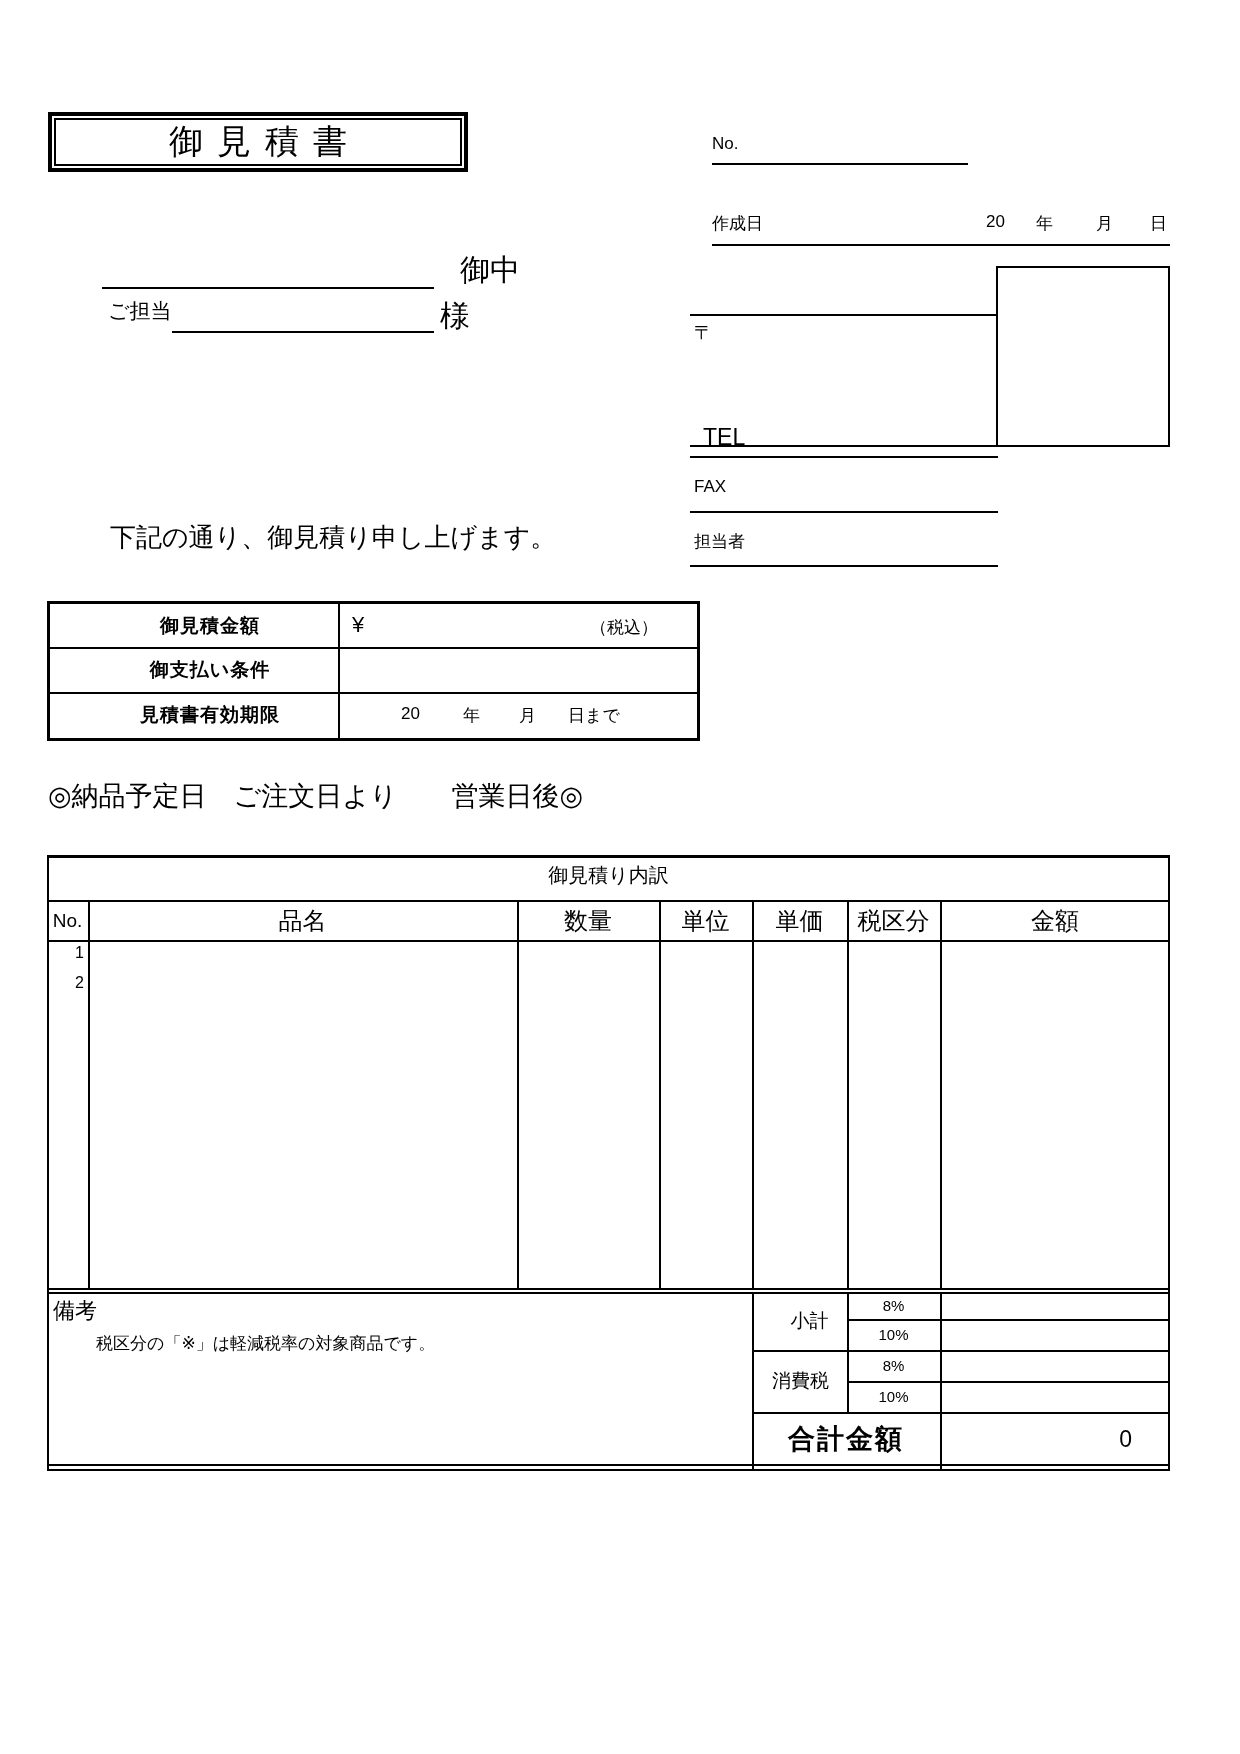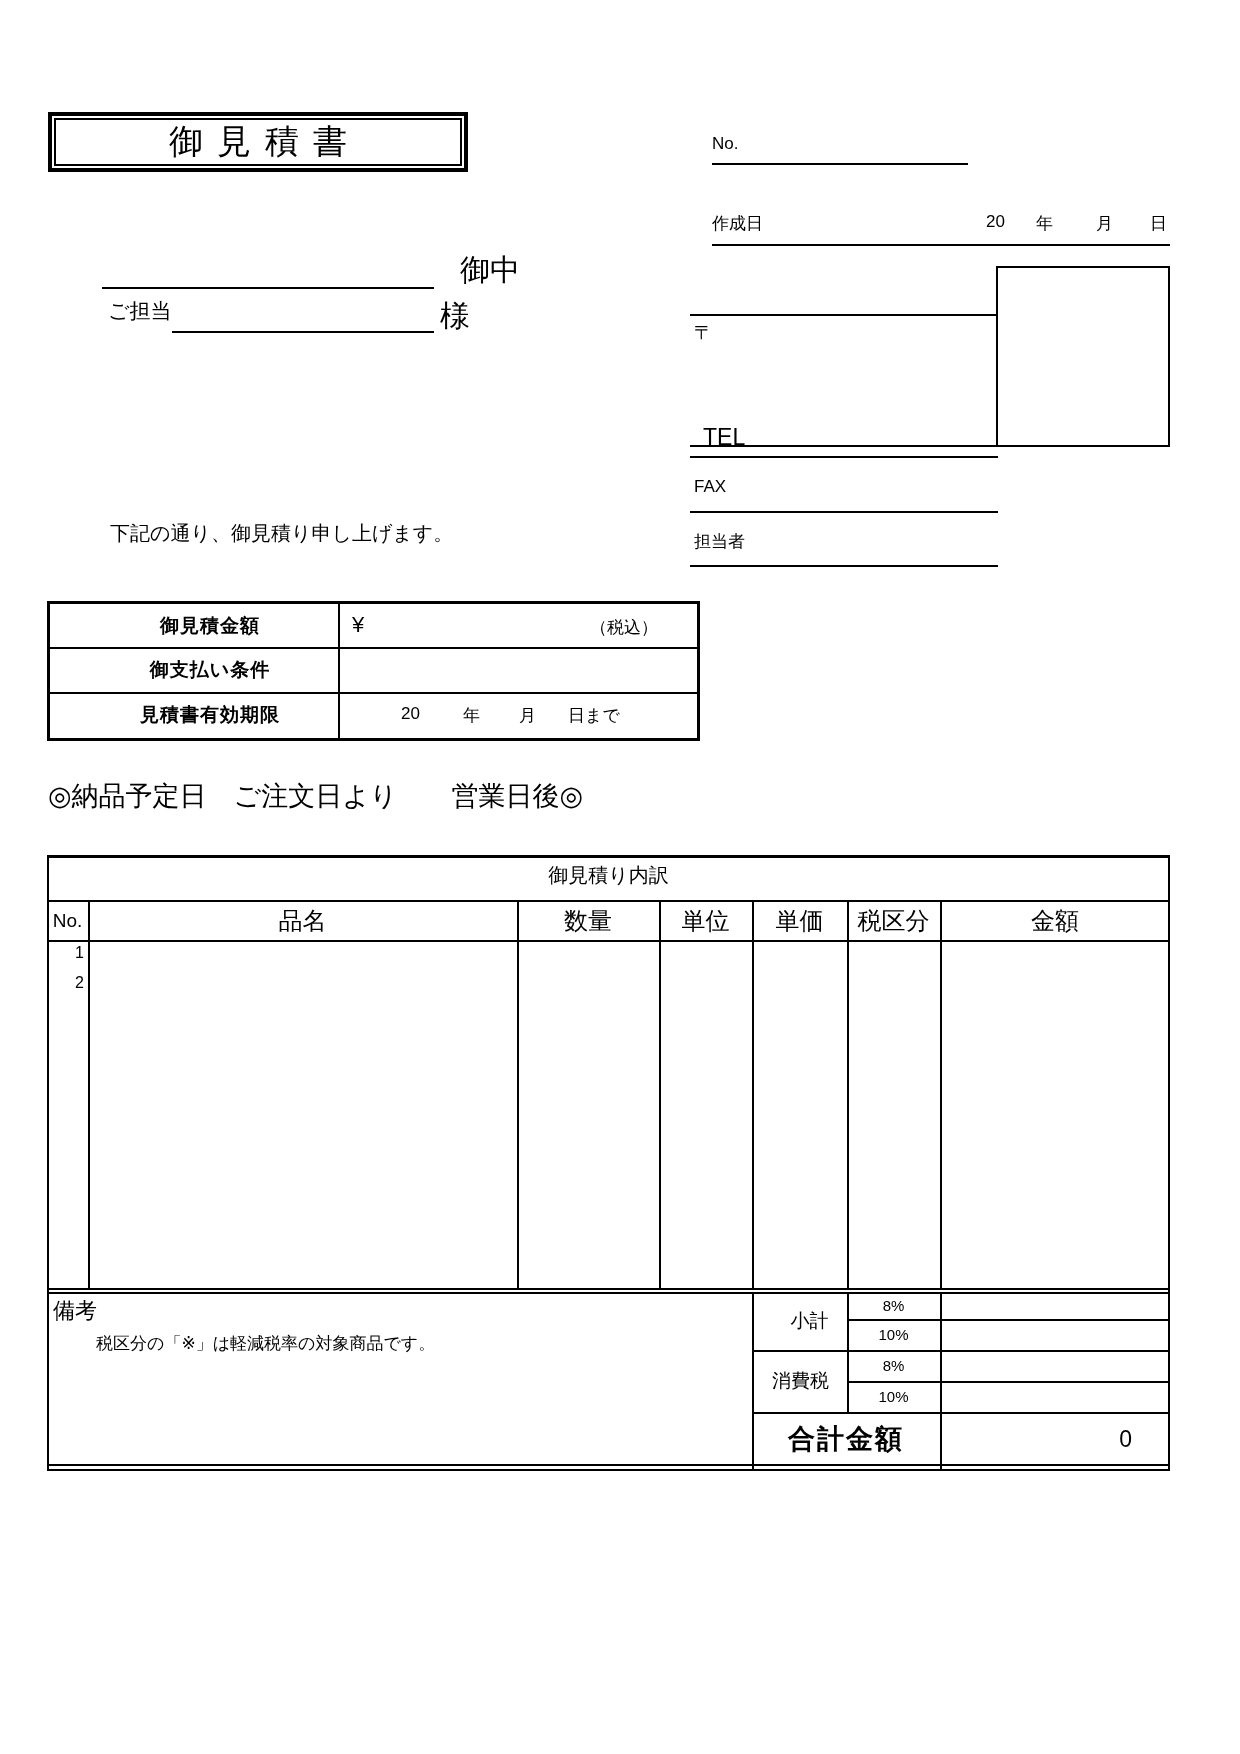--- a/index.html
+++ b/index.html
@@ -47,21 +47,21 @@
   <div class="abs" style="left:694px;top:320px;font-size:19px;">〒</div>
   <div class="stamp"></div>
   <div class="hl" style="left:690px;top:445px;width:480px;"></div>
   <div class="abs" style="left:703px;top:424px;font-size:23px;">TEL</div>
   <div class="hl" style="left:690px;top:456px;width:308px;"></div>
   <div class="abs" style="left:694px;top:477px;font-size:17px;">FAX</div>
   <div class="hl" style="left:690px;top:511px;width:308px;"></div>
   <div class="abs" style="left:694px;top:530px;font-size:17px;">担当者</div>
   <div class="hl" style="left:690px;top:565px;width:308px;"></div>
 
-  <div class="abs" style="left:110px;top:520px;font-size:20px;text-align:right;">下記の通り、御見積り申し上げます。</div>
+  <div class="abs" style="left:110px;top:520px;font-size:26px;text-align:right;">下記の通り、御見積り申し上げます。</div>
 
   <div class="sumtbl">
     <div class="hl" style="left:0;top:43px;width:647px;"></div>
     <div class="hl" style="left:0;top:88px;width:647px;"></div>
     <div class="vl" style="left:288px;top:0;height:134px;"></div>
     <div class="abs ctr lbl" style="left:0;top:0;width:288px;height:43px;">御見積金額</div>
     <div class="abs" style="left:302px;top:8px;font-size:22px;">¥</div>
     <div class="abs" style="left:540px;top:12px;font-size:17px;">（税込）</div>
     <div class="abs" style="left:290px;top:0;width:357px;height:43px;"></div>
     <div class="abs ctr lbl" style="left:0;top:43px;width:288px;height:45px;">御支払い条件</div>

